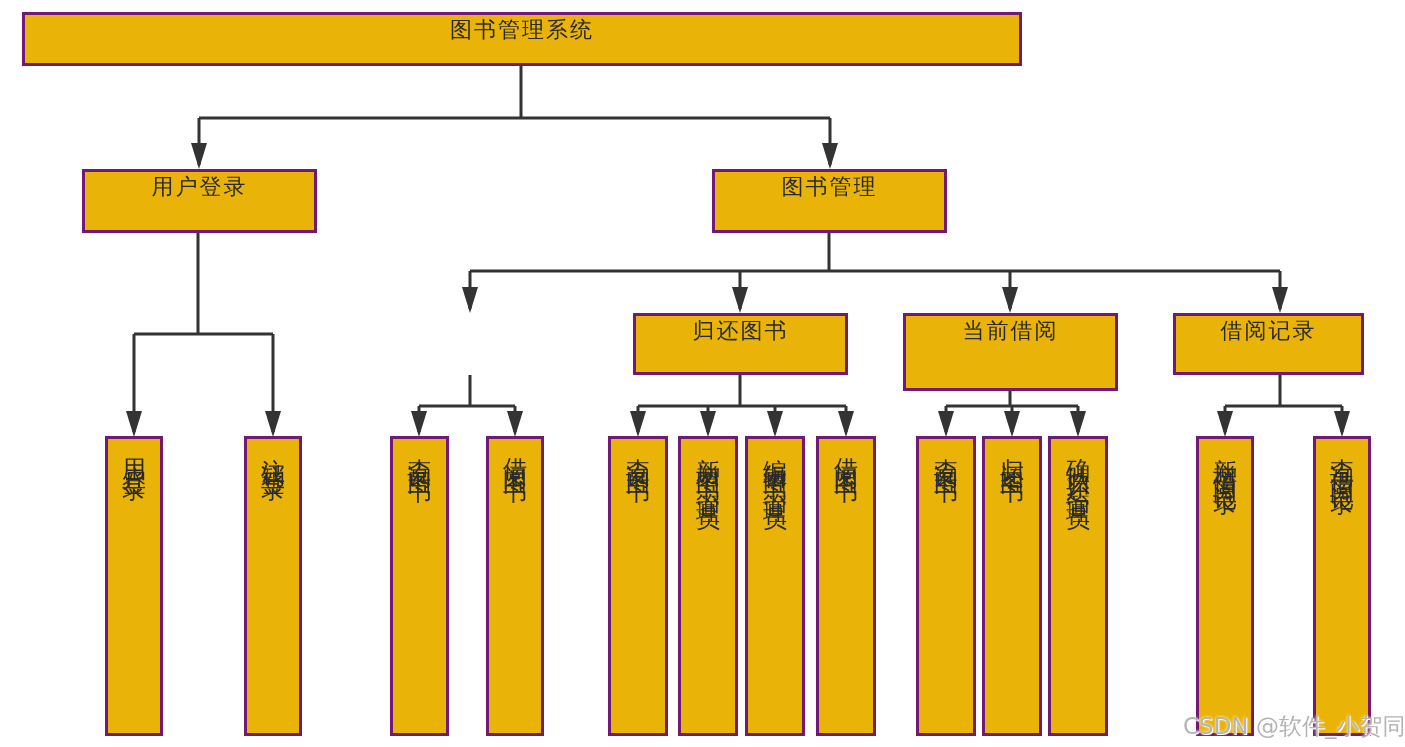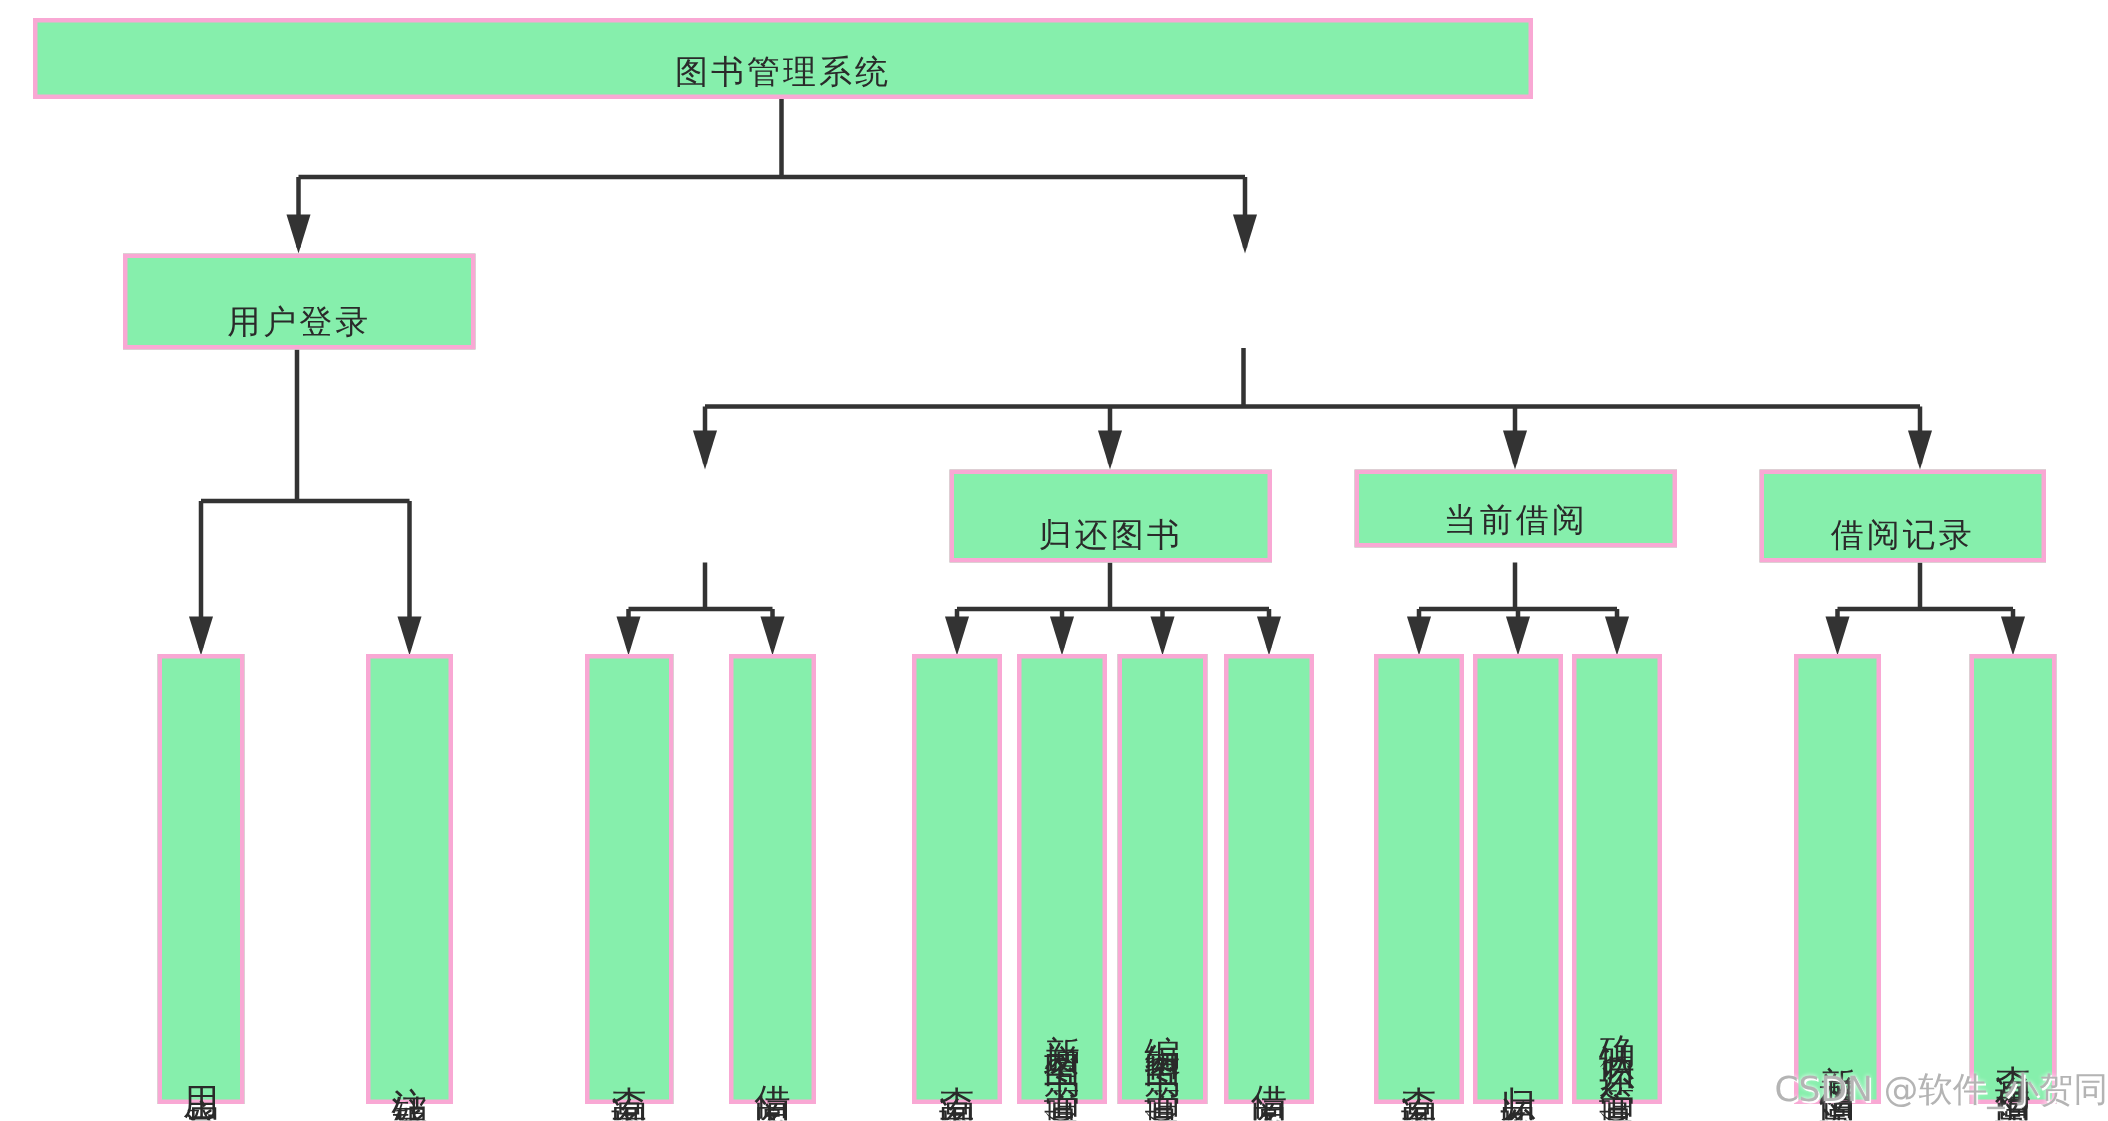--- a/index.html
+++ b/index.html
@@ -25,24 +25,24 @@
     fill: none;
     stroke: #333333;
     stroke-width: 3;
   }
   .connectors polygon {
     fill: #333333;
     stroke: none;
   }
   .node {
     position: absolute;
-    background: #86efac;
-    border: 3px solid #f9a8d4;
+    background: #eab308;
+    border: 3px solid #701a75;
     display: flex;
-    align-items: flex-end;
+    align-items: flex-start;
     justify-content: center;
     z-index: 2;
   }
   .node.h span {
     font-size: 22px;
     letter-spacing: 2px;
     color: #2a2a2a;
     white-space: nowrap;
   }
   .node.v span {
@@ -105,25 +105,28 @@
     <polygon points="1342,437 1334,411 1350,411"></polygon>
   </svg>
 
   <div class="node h" style="left:22px; top:12px; width:1000px; height:54px;">
     <span>图书管理系统</span>
   </div>
 
   <div class="node h" style="left:82px; top:169px; width:235px; height:64px;">
     <span>用户登录</span>
   </div>
+  <div class="node h" style="left:712px; top:169px; width:235px; height:64px;">
+    <span>图书管理</span>
+  </div>
 
   <div class="node h" style="left:633px; top:313px; width:215px; height:62px;">
     <span>归还图书</span>
   </div>
-  <div class="node h" style="left:903px; top:313px; width:215px; height:52px;">
+  <div class="node h" style="left:903px; top:313px; width:215px; height:78px;">
     <span>当前借阅</span>
   </div>
   <div class="node h" style="left:1173px; top:313px; width:191px; height:62px;">
     <span>借阅记录</span>
   </div>
 
   <div class="node v" style="left:105px; top:436px; width:58px; height:300px;">
     <span>用户登录</span>
   </div>
   <div class="node v" style="left:244px; top:436px; width:58px; height:300px;">

